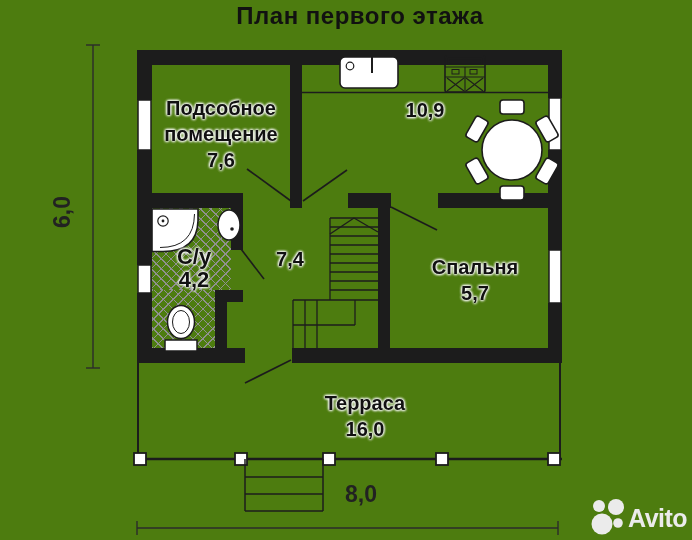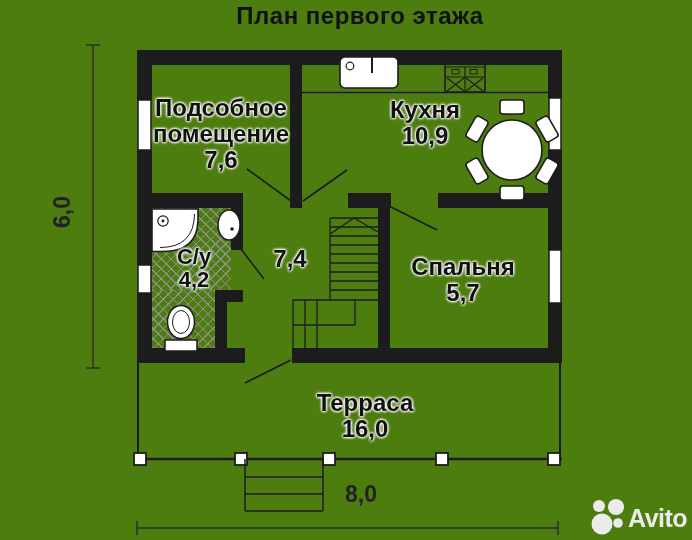--- a/index.html
+++ b/index.html
@@ -8,21 +8,21 @@
   .abs{position:absolute;}
   #title{left:130px;top:0;width:460px;text-align:center;font-size:24px;font-weight:700;
          line-height:32px;letter-spacing:0.5px;color:#111;}
   .hatch{background-image:
       repeating-linear-gradient(45deg,#909090 0 1px,transparent 1px 7px),
       repeating-linear-gradient(135deg,#909090 0 1px,transparent 1px 7px);}
   svg{position:absolute;left:0;top:0;}
   .room-label{position:absolute;text-align:center;font-weight:700;z-index:5;
       text-shadow:0 0 3px #fff,0 0 3px #fff,0 0 3px #fff,0 0 3px #fff;}
   .room-label span{display:block;}
-  .lab20{font-size:24px;line-height:26px;}
+  .lab20{font-size:20px;line-height:26px;}
   .lab19{font-size:22px;line-height:23px;}
   .dim-label{position:absolute;font-weight:700;font-size:23px;color:#222;text-align:center;z-index:5;}
   #dim-v{left:30px;top:196px;width:64px;height:32px;line-height:32px;transform:rotate(-90deg);}
   #dim-h{left:326px;top:481px;width:70px;}
   #watermark-text{left:628px;top:504px;font-size:25px;font-weight:700;color:#ebebeb;
       letter-spacing:-0.5px;z-index:4;}
 </style>
 </head>
 <body>
 
@@ -173,31 +173,30 @@
       <circle cx="616" cy="507" r="8"></circle>
       <circle cx="618" cy="523" r="4.8"></circle>
     </g>
   </svg>
 
   <div class="room-label lab20" style="left:148px;top:95px;width:146px;">
     <span>Подсобное помещение</span>
     <span>7,6</span>
   </div>
   <div class="room-label lab20" style="left:352px;top:97px;width:146px;">
-    <span>Кухня</span>
     <span>10,9</span>
   </div>
   <div class="room-label lab19" style="left:156px;top:245px;width:76px;">
     <span>С/у</span>
     <span>4,2</span>
   </div>
   <div class="room-label lab20" style="left:242px;top:246px;width:96px;">
     <span>7,4</span>
   </div>
-  <div class="room-label lab20" style="left:400px;top:254px;width:126px;">
+  <div class="room-label lab20" style="left:412px;top:254px;width:126px;">
     <span>Спальня</span>
     <span>5,7</span>
   </div>
   <div class="room-label lab20" style="left:295px;top:390px;width:140px;text-align:center;">
     <span>Терраса</span>
     <span>16,0</span>
   </div>
 
   <div id="dim-v" class="dim-label">6,0</div>
   <div id="dim-h" class="dim-label">8,0</div>

